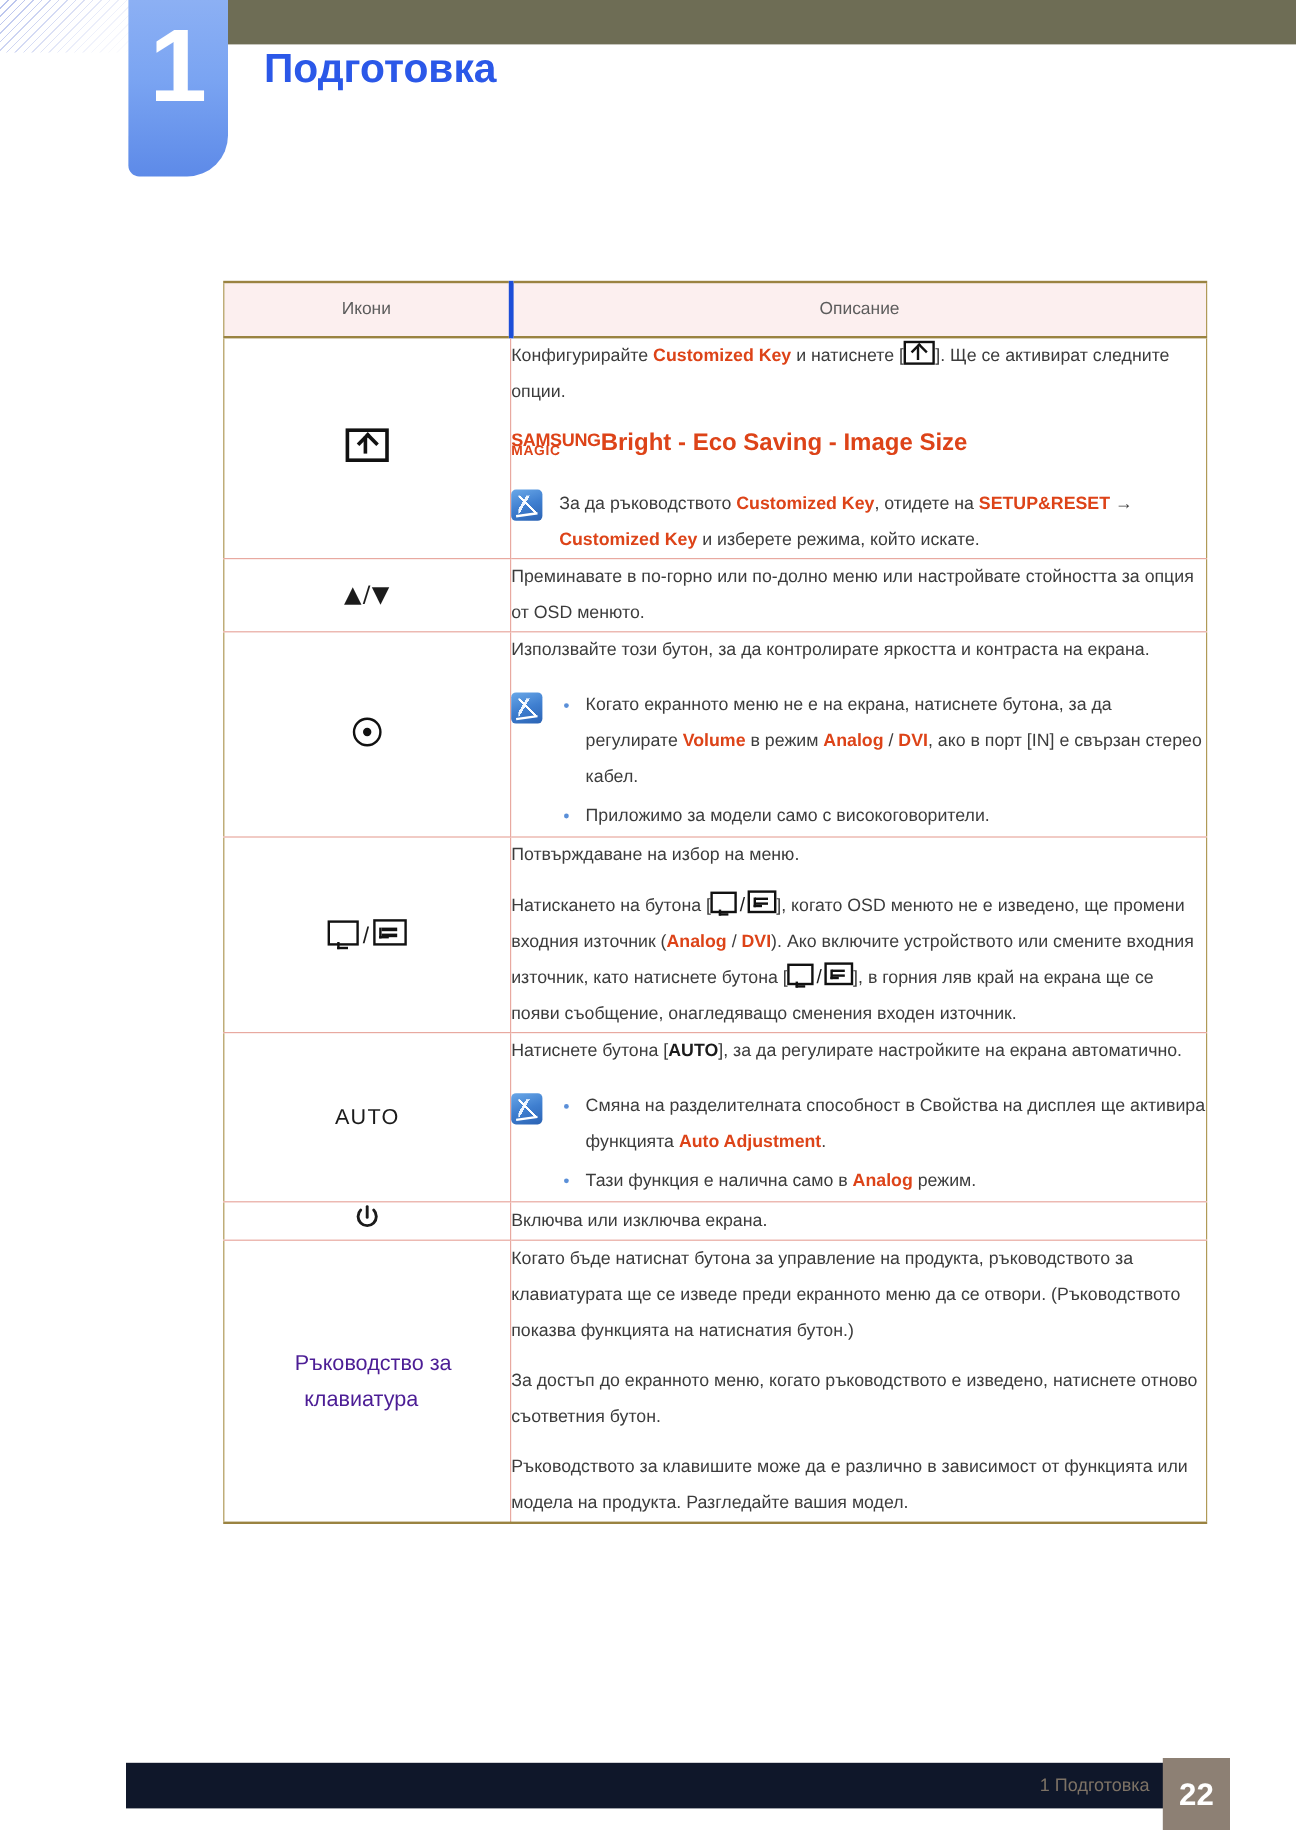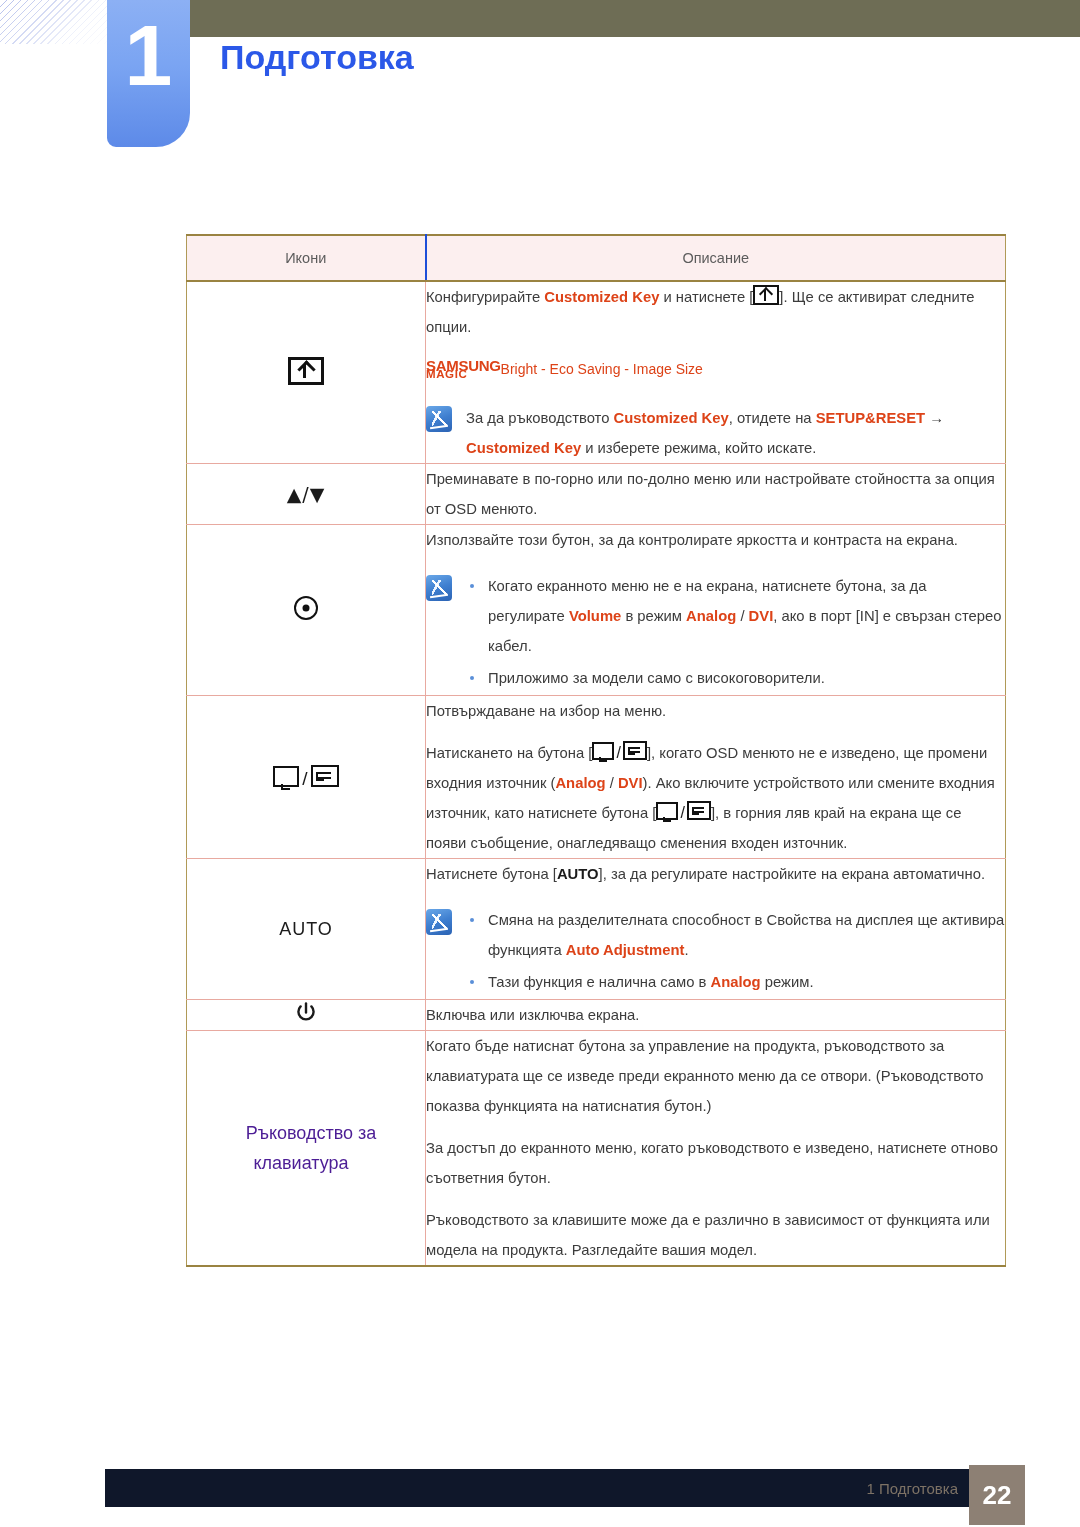--- a/index.html
+++ b/index.html
@@ -80,21 +80,21 @@
   }
   table.spec col.c1 { width: 239px; }
   table.spec col.c2 { width: 580px; }
 
   table.spec th {
     background: #fcefef;
     color: #5c5c5c;
     font-size: 14.5px;
     font-weight: normal;
     padding: 14px 4px;
-    border-right: 2px solid #1d4ed8;
+    border-right: 4px solid #1d4ed8;
     border-bottom: 2px solid #9a8341;
   }
   table.spec th:last-child { border-right: none; }
 
   table.spec td {
     border-top: 1px solid #e8a9a0;
     border-right: 1px solid #e8a9a0;
     vertical-align: middle;
     padding: 0;
   }
@@ -368,22 +368,22 @@
     letter-spacing: -0.3px;
   }
   .magic-logo .m2 {
     display: block;
     font-size: 11.5px;
     font-weight: bold;
     color: #dd4318;
     letter-spacing: 0.6px;
   }
   .magic-rest {
-    font-size: 14px;
-    font-weight: normal;
+    font-size: 20px;
+    font-weight: bold;
     color: #dd4318;
     vertical-align: 2px;
   }
 
   
   .footer-bar {
     position: absolute;
     left: 105px; bottom: 20px;
     width: 920px; height: 38px;
     background: #0f172a;

